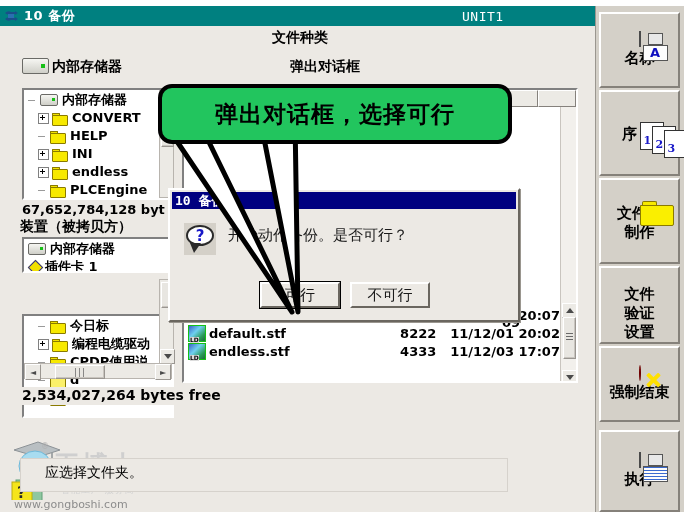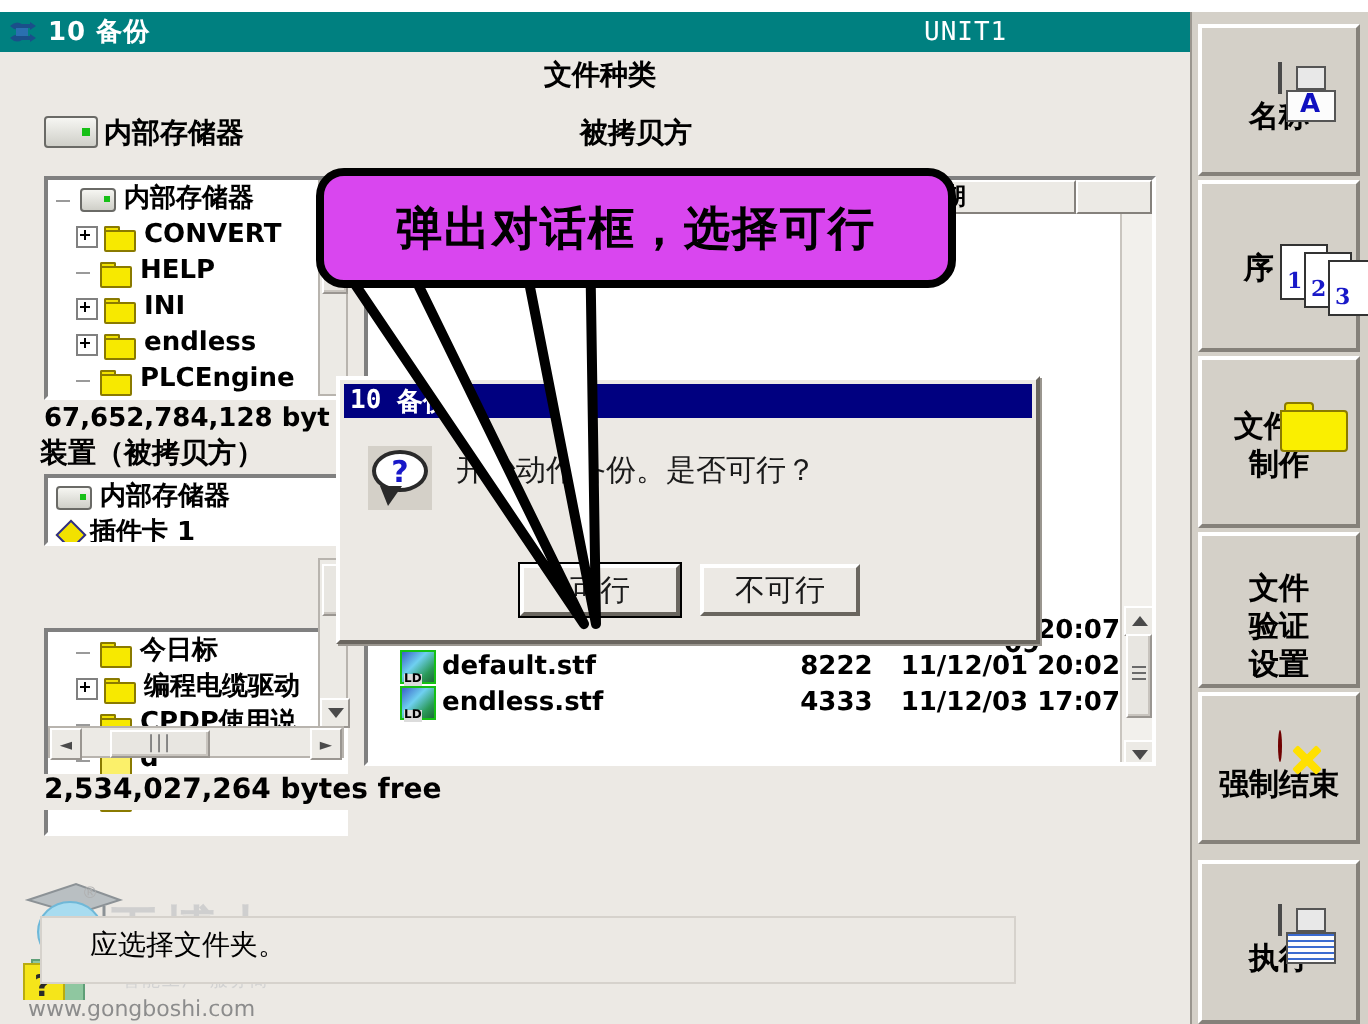--- a/index.html
+++ b/index.html
@@ -331,21 +331,21 @@
     overflow: hidden;
   }
   .fl-row {
     display: flex;
     height: 18px;
     align-items: center;
     font-size: 13px;
     font-weight: bold;
     white-space: nowrap;
   }
-  .fl-row .c-name { width: 180px; display: flex; align-items: center; padding-left: 16px; box-sizing: border-box;}
+  .fl-row .c-name { width: 180px; display: flex; align-items: center; padding-left: 4px; box-sizing: border-box;}
   .fl-row .c-size { width: 90px; text-align: right; padding-right: 8px; box-sizing: border-box;}
   .fl-row .c-date { width: 120px; padding-left: 6px; box-sizing: border-box;}
   .ficon {
     width: 16px; height: 15px;
     flex: none;
     margin-right: 3px;
     position: relative;
     font-size: 8px;
     font-weight: bold;
   }
@@ -620,22 +620,22 @@
     align-items: center;
     justify-content: center;
   }
   #btn-ok { left: 90px; width: 80px; outline: 1px solid #000; }
   #btn-cancel { left: 180px; width: 80px; }
 
   
   #callout {
     position: absolute;
     left: 158px; top: 78px;
-    width: 320px; height: 60px;
-    background: #d946ef;
+    width: 354px; height: 60px;
+    background: #22c55e;
     border: 4px solid #000000;
     border-radius: 14px;
     box-sizing: border-box;
     display: flex;
     align-items: center;
     justify-content: center;
   }
   #callout .ctext {
     font-size: 23px;
     font-weight: bold;
@@ -663,21 +663,21 @@
         <rect x="5" y="6" width="6" height="4" fill="#2a6fb0"></rect>
       </svg>
     </span>
     <span class="tlabel"><span>10</span> <span>备份</span></span>
     <span class="tunit">UNIT1</span>
   </div>
 
   <div class="hdr-row" id="filetype-label">文件种类</div>
   <div class="drive-icon"></div>
   <div class="hdr-row" id="dev-src-value">内部存储器</div>
-  <div class="hdr-row" id="filetype-value">被拷贝方</div>
+  <div class="hdr-row" id="filetype-value">弹出对话框</div>
 
   <div class="sunken" id="tree-top">
     <div class="tree-list" id="src-tree-list">
         <div class="tnode">
           <span class="expander blank"></span>
           <span class="drive-sm"></span>
           <span class="lbl">内部存储器</span>
         </div>
         <div class="tnode ind">
           <span class="expander"></span>

